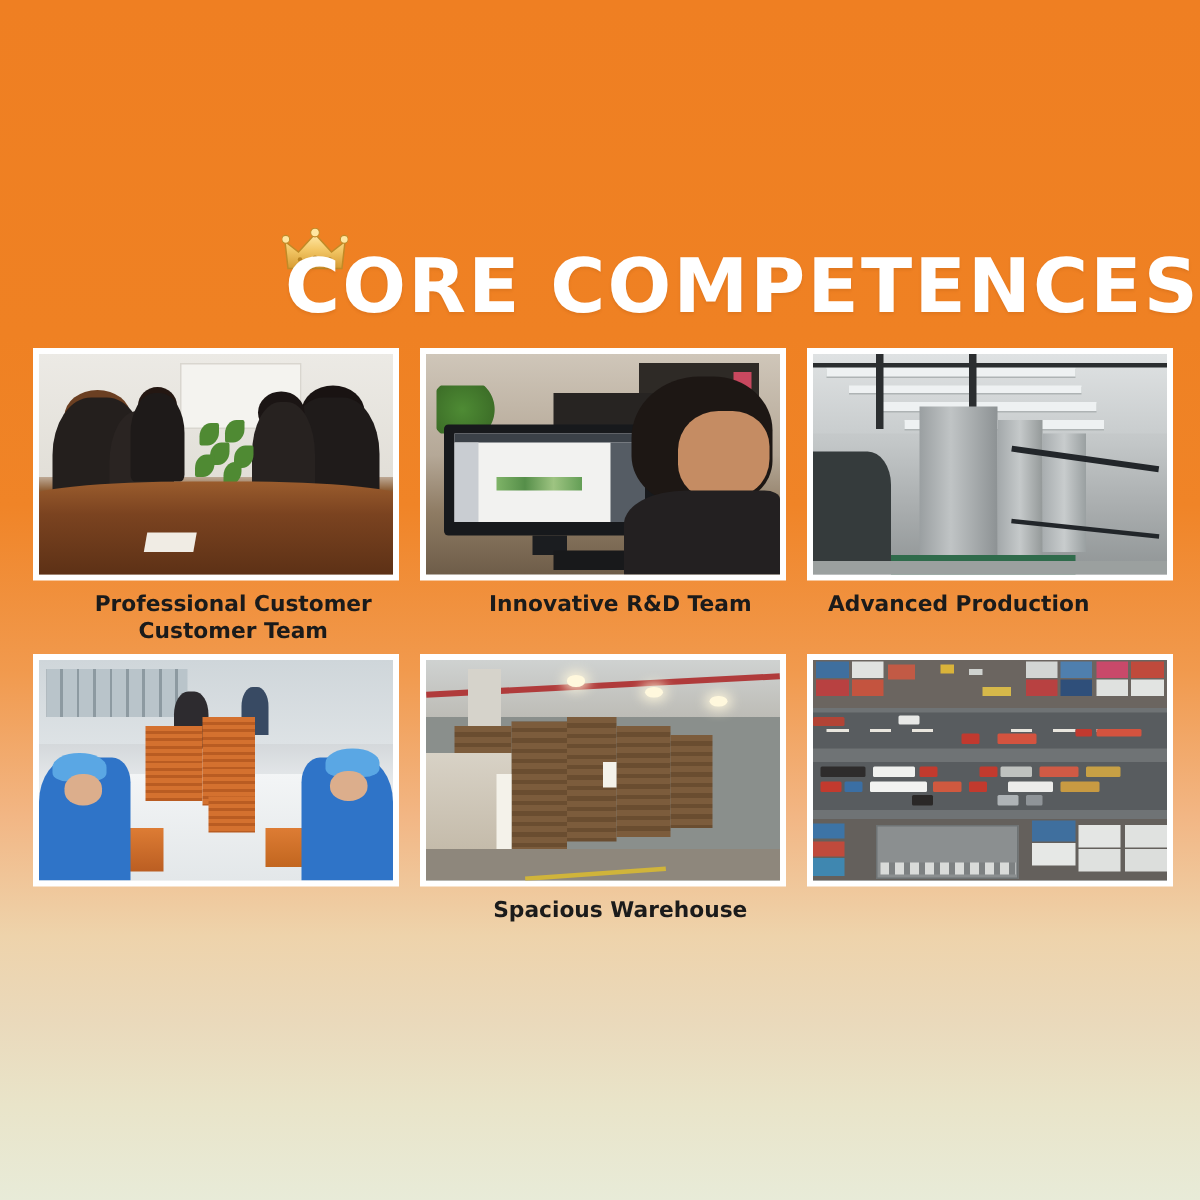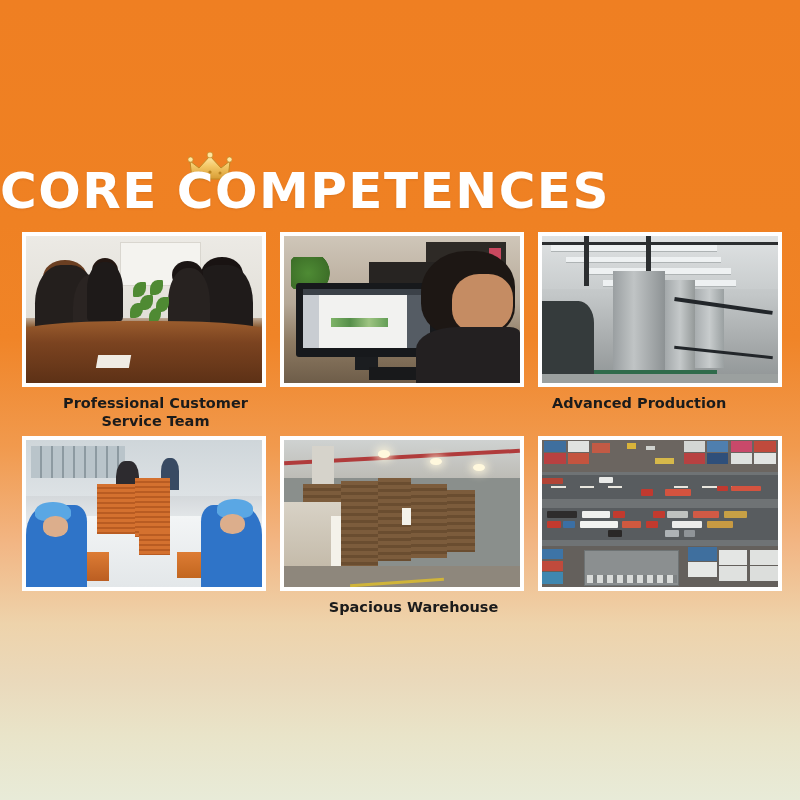--- a/index.html
+++ b/index.html
@@ -29,21 +29,21 @@
     width: 800px;
     height: 800px;
   }
 
   
   .title-block {
     position: absolute;
     top: 152px;
     left: 0;
     width: 800px;
-    text-align: left;
+    text-align: right;
   }
 
   .crown-wrap {
     position: absolute;
     top: 0px;
     left: 50%;
     margin-left: -212px;
     width: 44px;
     height: 32px;
   }
@@ -263,21 +263,21 @@
             <div class="leaf" style="left:0%;top:46%"></div>
             <div class="leaf" style="left:44%;top:56%"></div>
           </div>
           <div class="vase"></div>
           <div class="table"></div>
           <div class="paper"></div>
         </div>
       </div>
       <div class="caption">
         <span>Professional Customer</span><br>
-        <span>Service Team</span>
+        <span>Customer Team</span>
       </div>
     </div>
 
     <div class="card">
       <div class="photo-frame">
         <div class="photo p-design">
           <div class="shelf"></div>
             <div class="shelfr"></div>
           <div class="printer"></div>
             <div class="plant2"></div>
@@ -287,20 +287,21 @@
             <div class="sleft"></div>
           <div class="sright"></div>
             <div class="sicons"></div>
           <div class="stand"></div>
             <div class="kbd"></div>
           <div class="head"></div>
             <div class="face"></div>
           <div class="body2"></div>
         </div>
       </div>
+      <div class="caption">Innovative R&amp;D Team</div>
     </div>
 
     <div class="card">
       <div class="photo-frame">
         <div class="photo p-press">
           <div class="ceil"></div>
           <div class="duct" style="left:4%;top:6%;width:70%"></div>
           <div class="duct" style="left:10%;top:14%;width:66%"></div>
           <div class="duct" style="left:18%;top:22%;width:62%"></div>
           <div class="duct" style="left:26%;top:30%;width:56%"></div>

